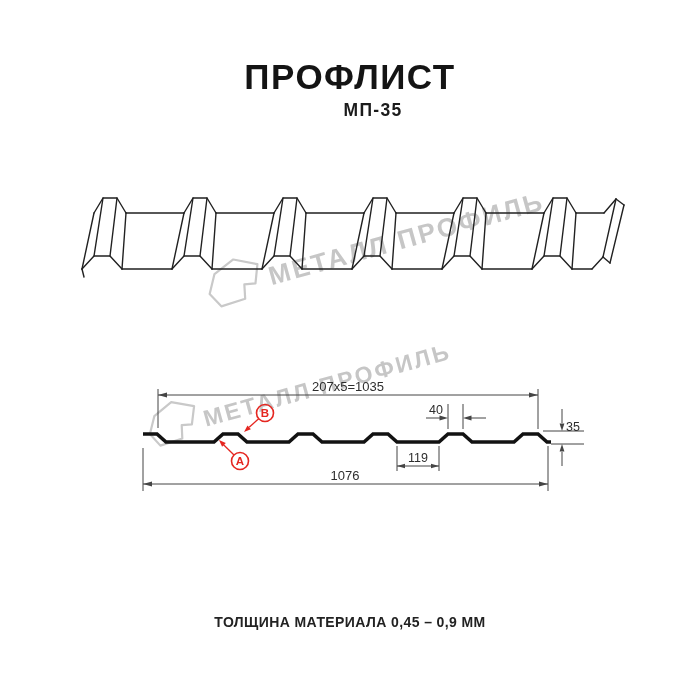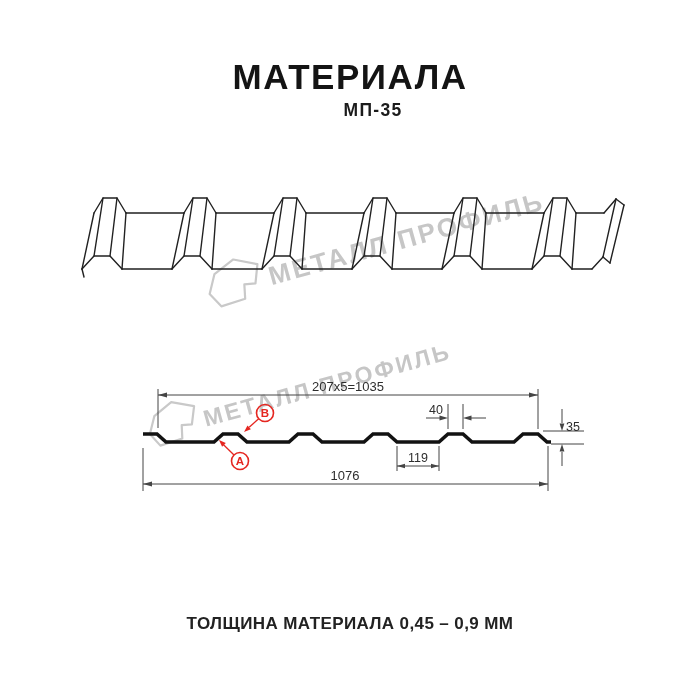--- a/index.html
+++ b/index.html
@@ -4,21 +4,21 @@
 <style>
   html,body{margin:0;padding:0;background:#ffffff;}
   body{width:700px;height:700px;overflow:hidden;position:relative;
        font-family:"Liberation Sans",sans-serif;}
   .canvas{position:absolute;inset:0;width:700px;height:700px;background:#fff;}
   .title{position:absolute;top:57px;left:0;right:0;text-align:center;
          font-size:35px;font-weight:800;letter-spacing:1.5px;color:#141414;}
   .subtitle{position:absolute;top:100px;left:0;right:0;text-align:center;
             font-size:17.5px;font-weight:700;letter-spacing:1.3px;color:#1b1b1b;margin-left:46px;}
   .footer{position:absolute;top:614px;left:0;right:0;text-align:center;
-          font-size:17px;font-weight:700;letter-spacing:.4px;color:#222;}
+          font-size:14px;font-weight:700;letter-spacing:.4px;color:#222;}
   svg.drawing{position:absolute;inset:0;}
   .wm-logo{fill:none;stroke:#c9c9c9;stroke-width:2.2;stroke-linejoin:round;}
   .wm-text{fill:#c6c6c6;font-weight:700;letter-spacing:2.5px;}
   .wm1 .wm-text{font-size:26px;}
   .wm2 .wm-text{font-size:23px;}
   .l3d{fill:none;stroke:#212121;stroke-width:1.4;stroke-linejoin:round;stroke-linecap:round;}
   .profile{fill:none;stroke:#121212;stroke-width:3.6;stroke-linejoin:miter;}
   .dim{stroke:#454545;stroke-width:1;fill:none;}
   .dimh{fill:#454545;stroke:none;}
   .dimtext{fill:#2e2e2e;font-size:13px;}
@@ -26,21 +26,21 @@
   .red{stroke:#e52620;fill:none;stroke-width:1.6;}
   .redline{stroke:#e52620;fill:none;stroke-width:1.3;}
   .redh{fill:#e52620;stroke:none;}
   .redtext{fill:#e52620;font-size:11.5px;font-weight:700;}
 </style>
 </head>
 <body>
 
 <div class="canvas">
 
-  <div class="title">МАТЕРИАЛА</div>
+  <div class="title">ПРОФЛИСТ</div>
   <div class="subtitle">МП-35</div>
 
   <svg class="drawing" viewBox="0 0 700 700" width="700" height="700">
 
     <g class="wm1" transform="translate(212,310) rotate(-15.5)">
       <path class="wm-logo" d="M2,-16 L12,-34 L34,-43 L56,-32 L49,-14 L38,-16 L35,-2 L10,-1 Z"></path>
       <text class="wm-text" x="64" y="-8">МЕТАЛЛ ПРОФИЛЬ</text>
     </g>
 
     <g class="wm2" transform="translate(152,449) rotate(-15.5)">

